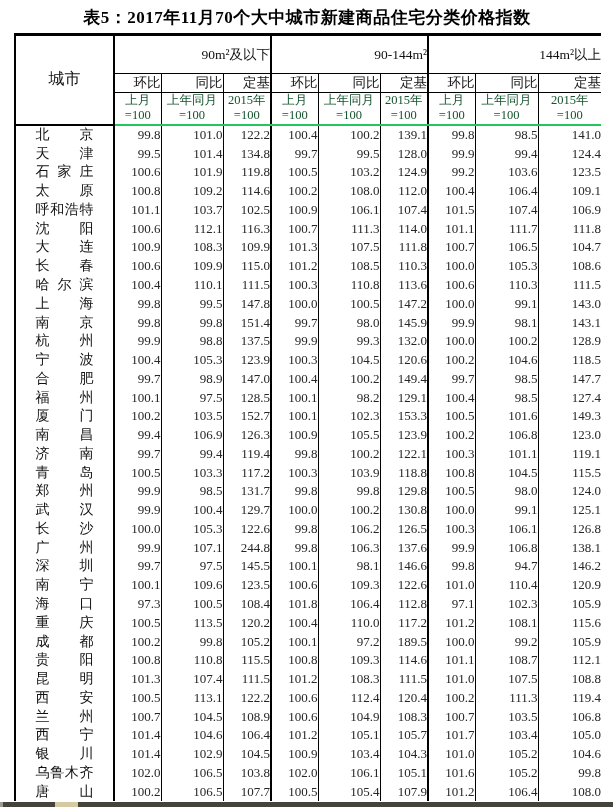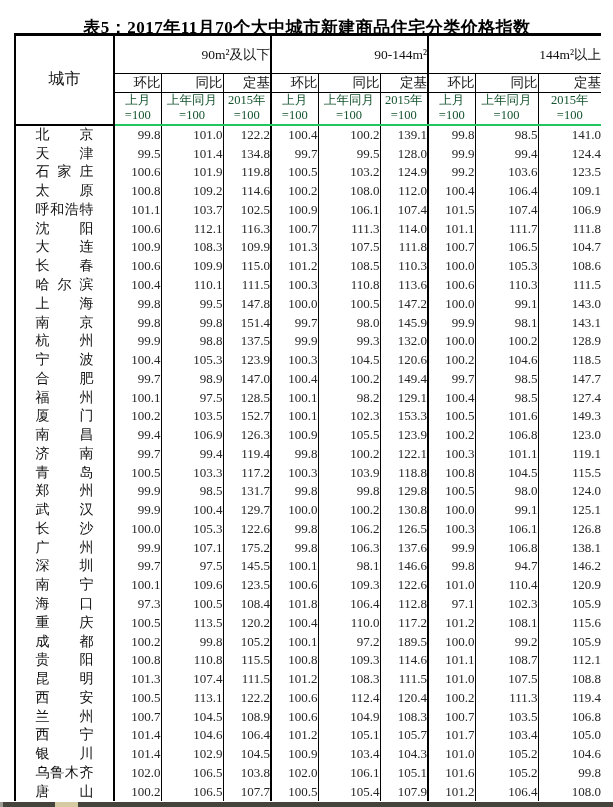--- a/index.html
+++ b/index.html
@@ -4,21 +4,21 @@
 <style>
   html,body{margin:0;padding:0;}
   body{
     width:613px;height:807px;position:relative;overflow:hidden;
     background:#ffffff;
     font-family:"Liberation Serif","DejaVu Serif",serif;
     color:#1c1c1c;
   }
   .page{position:absolute;left:0;top:0;width:613px;height:807px;}
   .title{
-    position:absolute;left:14px;top:16px;width:586px;
+    position:absolute;left:14px;top:6px;width:586px;
     text-align:center;font-size:17px;font-weight:bold;color:#000;
     letter-spacing:0.5px;line-height:24px;white-space:nowrap;
   }
   table.idx{
     position:absolute;left:14px;top:33px;
     border-collapse:collapse;table-layout:fixed;width:586px;
     border-top:3px solid #000;border-left:2px solid #000;
   }
   table.idx th,table.idx td{
     padding:0;margin:0;font-weight:normal;overflow:hidden;
@@ -381,21 +381,21 @@
           <td class="num b1">106.2</td>
           <td class="num b2">126.5</td>
           <td class="num b1">100.3</td>
           <td class="num b1">106.1</td>
           <td class="num b0">126.8</td>
         </tr>
         <tr>
           <td class="city-cell b2"><span class="city-inner">广州</span></td>
           <td class="num b1">99.9</td>
           <td class="num b1">107.1</td>
-          <td class="num b2">175.2</td>
+          <td class="num b2">244.8</td>
           <td class="num b1">99.8</td>
           <td class="num b1">106.3</td>
           <td class="num b2">137.6</td>
           <td class="num b1">99.9</td>
           <td class="num b1">106.8</td>
           <td class="num b0">138.1</td>
         </tr>
         <tr>
           <td class="city-cell b2"><span class="city-inner">深圳</span></td>
           <td class="num b1">99.7</td>

